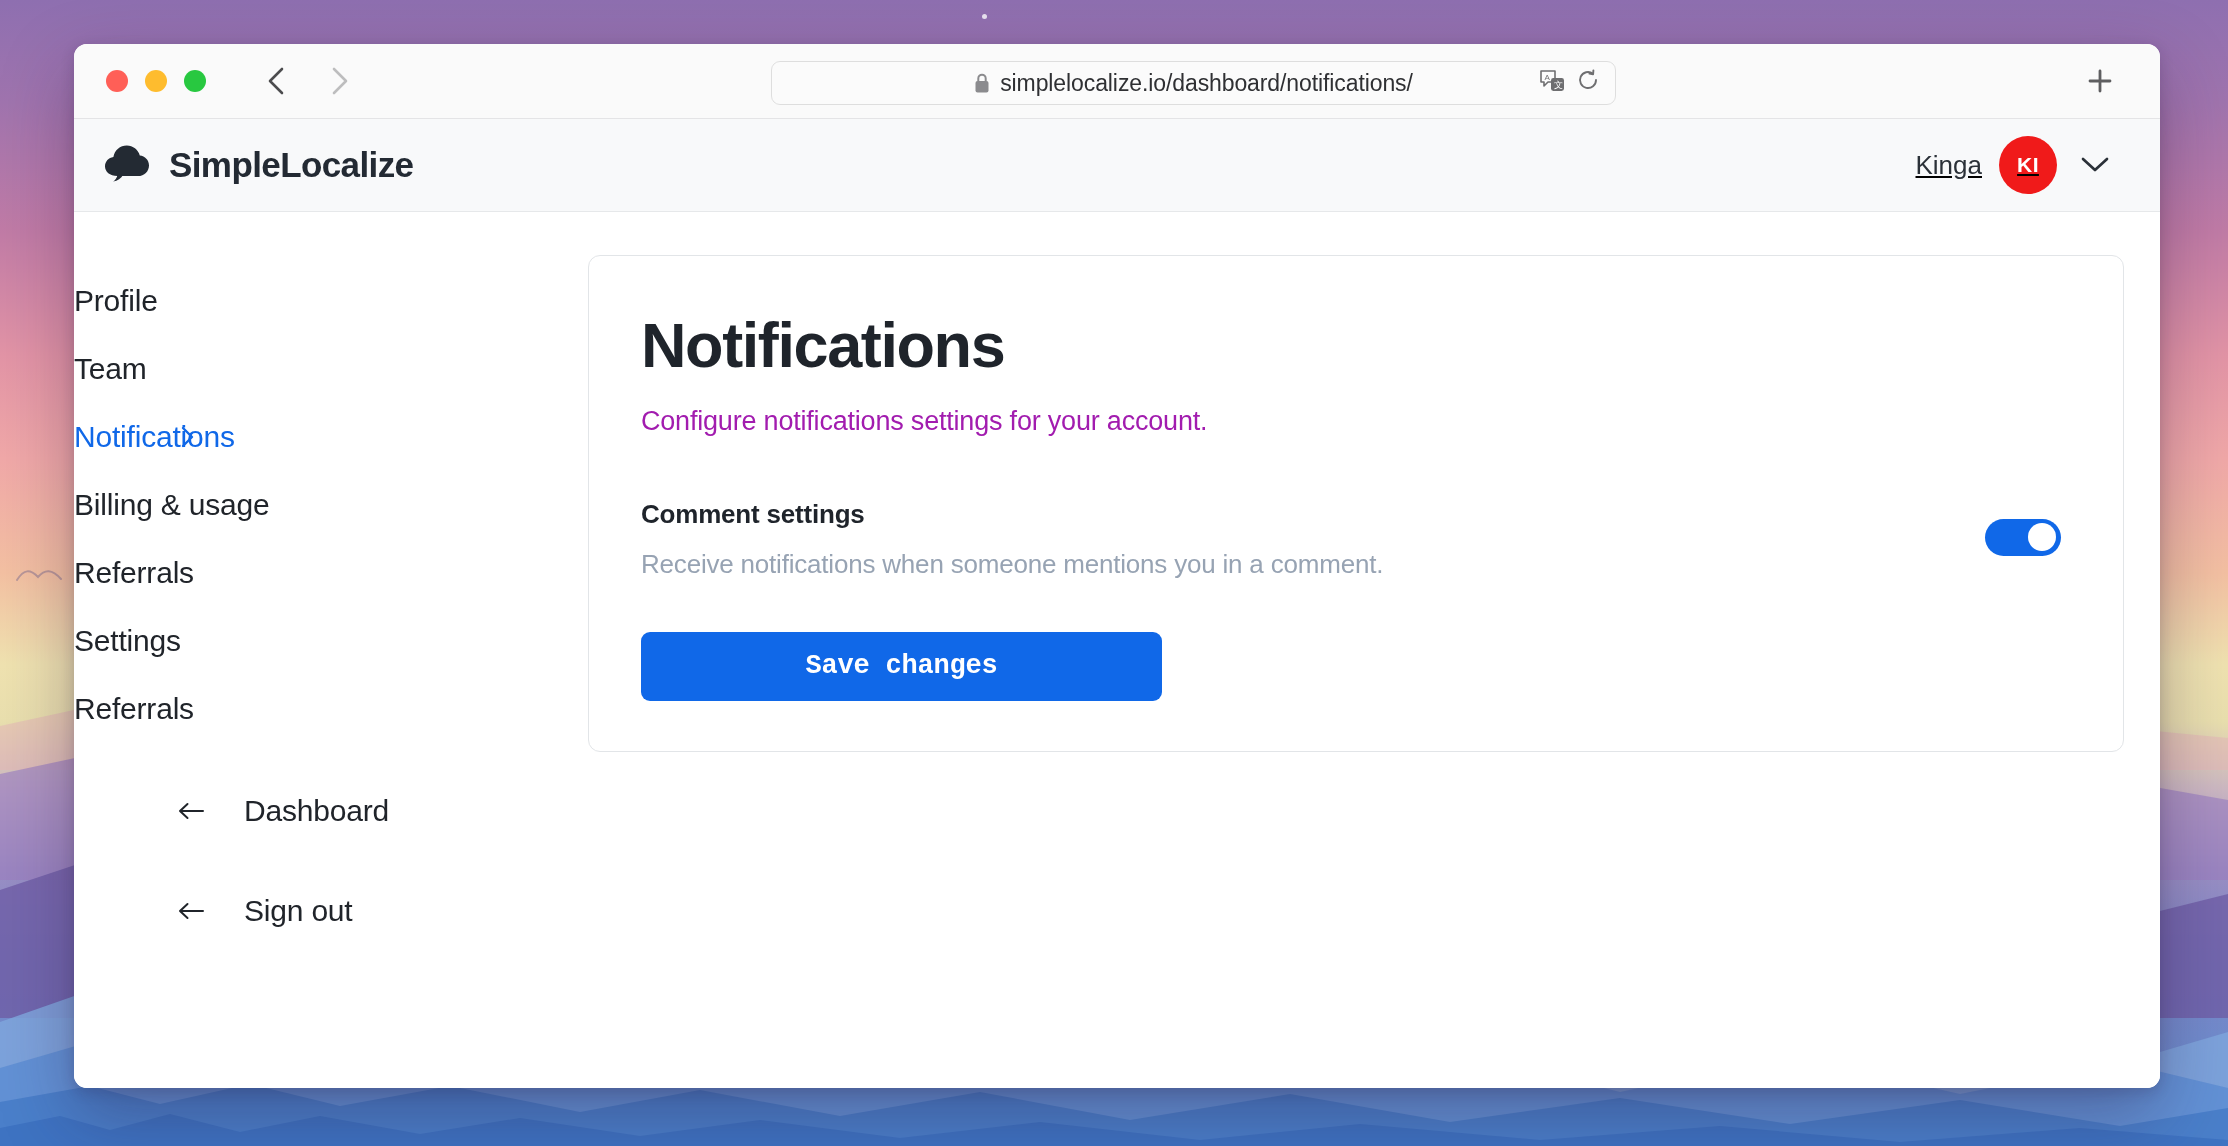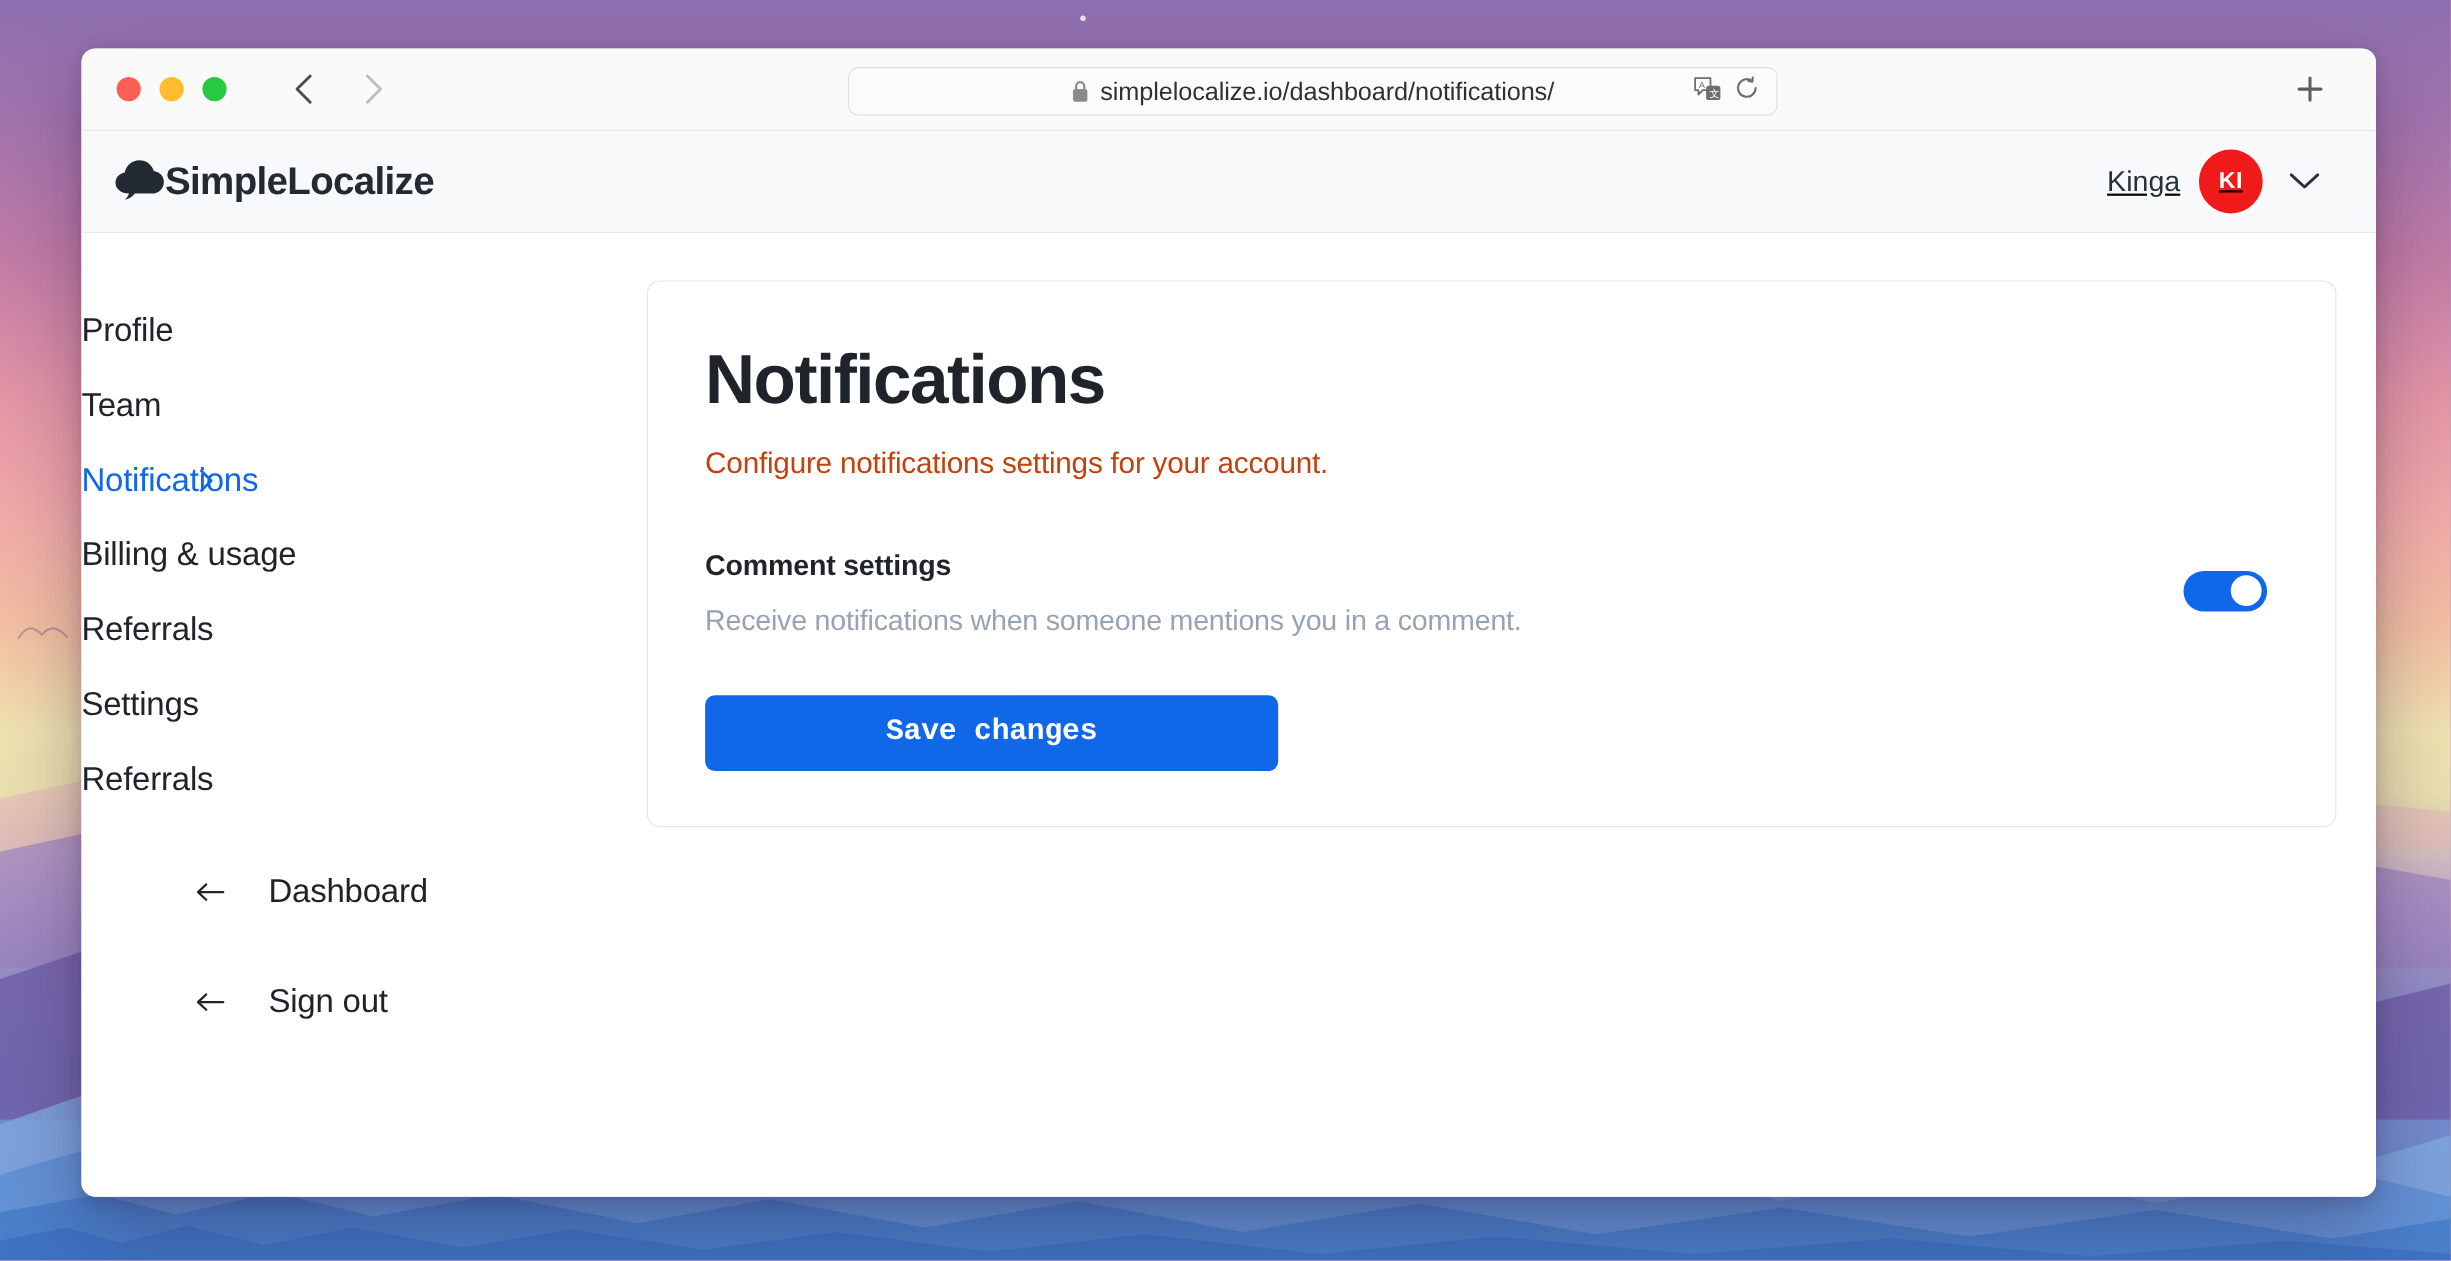--- a/index.html
+++ b/index.html
@@ -151,20 +151,21 @@
     height: 93px;
     background: #f8f9fa;
     border-bottom: 1px solid #e6e8ea;
     display: flex;
     align-items: center;
     padding: 0 44px 0 30px;
   }
   .brand {
     display: flex;
     align-items: center;
+    gap: 19px;
   }
   .brand-name {
     font-size: 35px;
     font-weight: bold;
     color: #232a33;
     letter-spacing: -0.6px;
   }
   .header-spacer { flex: 1; }
   .user-area {
     display: flex;
@@ -251,21 +252,21 @@
   .card-title {
     font-size: 63px;
     font-weight: bold;
     color: #1f242b;
     letter-spacing: -1.4px;
     line-height: 1.12;
   }
   .card-subtitle {
     margin-top: 25px;
     font-size: 27px;
-    color: #c2410c;
+    color: #a21caf;
     letter-spacing: -0.2px;
   }
   .setting-row {
     margin-top: 62px;
     display: flex;
     align-items: flex-start;
   }
   .setting-texts { flex: 1; }
   .setting-label {
     font-size: 26px;

